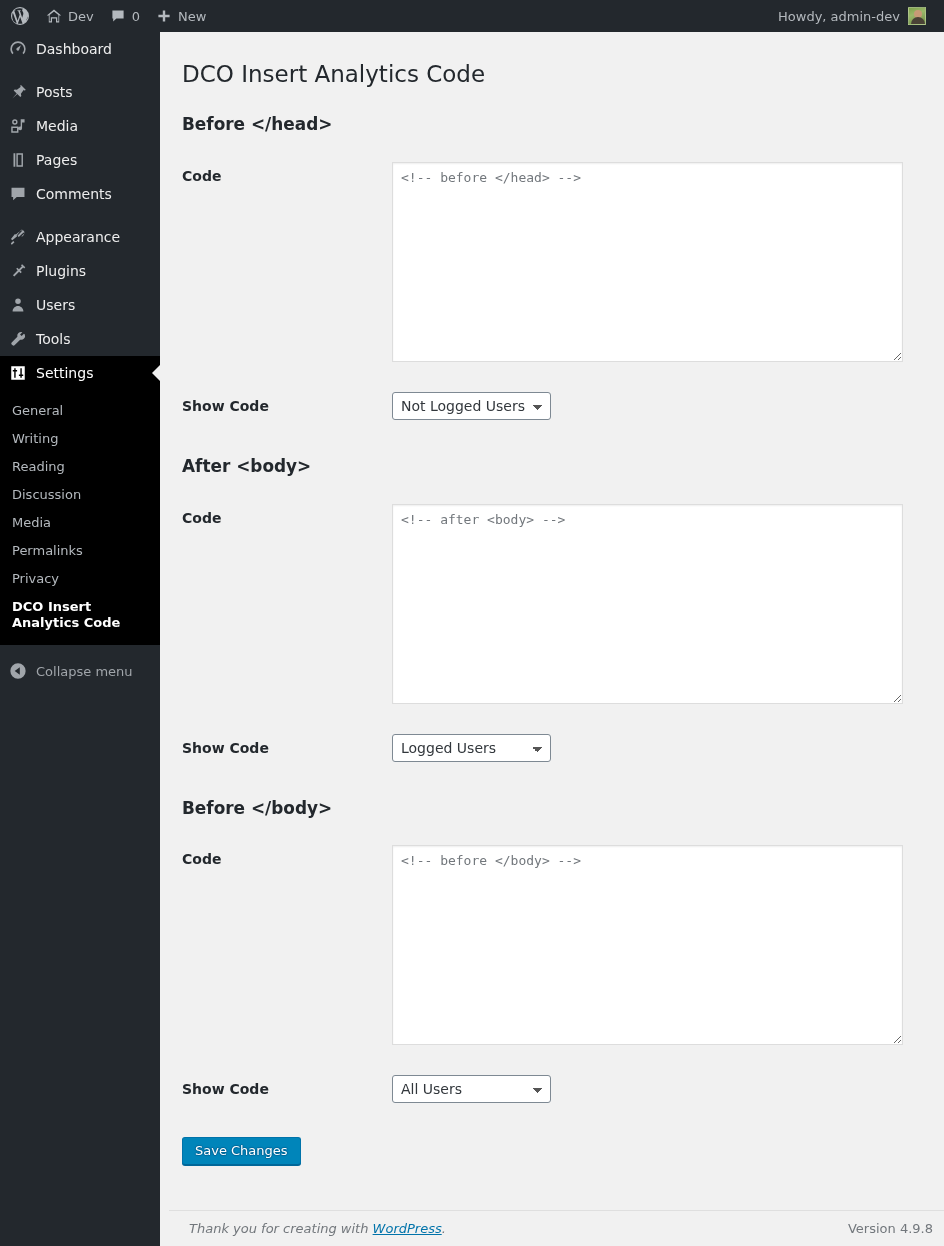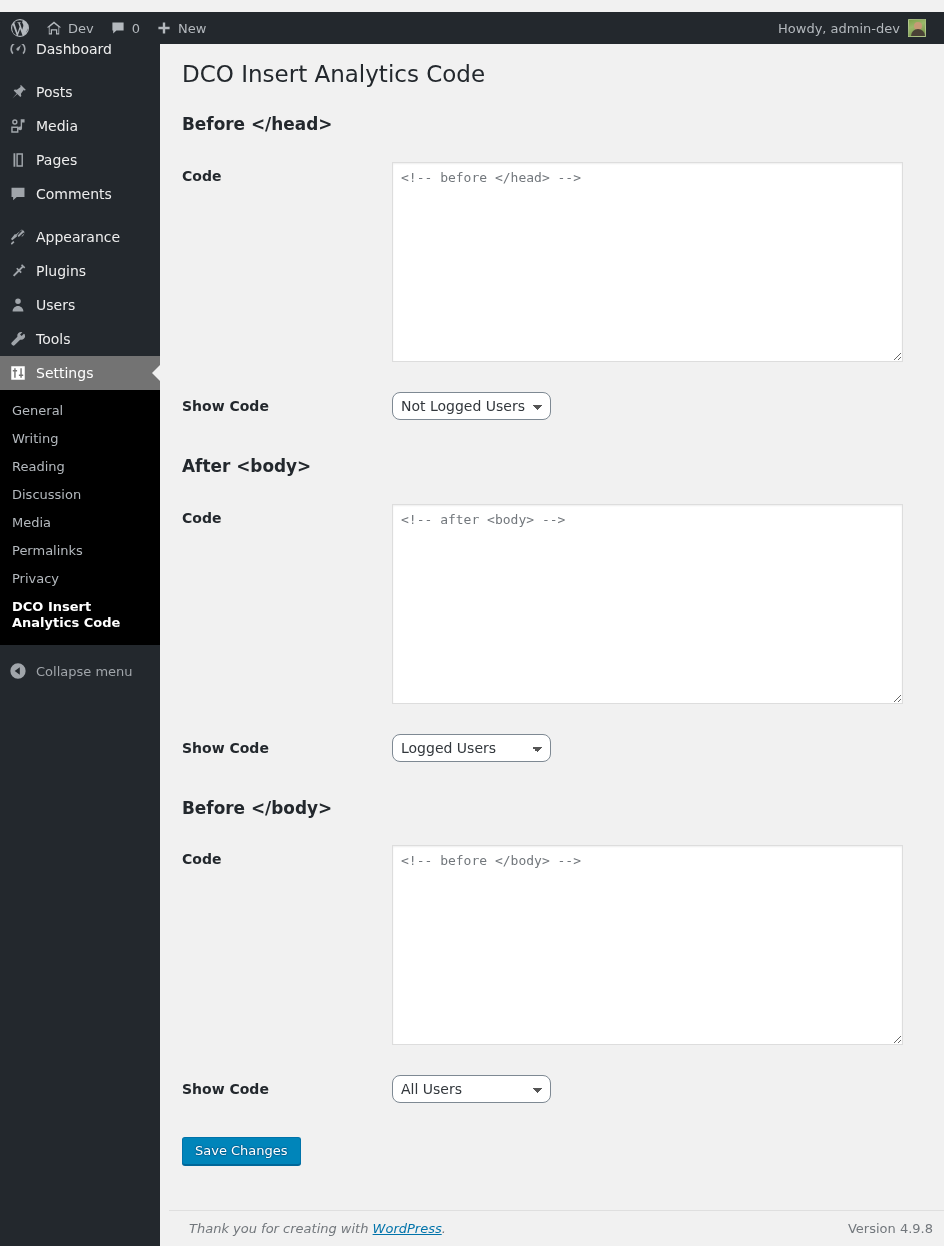--- a/index.html
+++ b/index.html
@@ -14,21 +14,21 @@
     font-family: "DejaVu Sans", "Liberation Sans", sans-serif;
     font-size: 13px;
     background: #f1f1f1;
     color: #444;
     position: relative;
   }
 
   
   #adminbar {
     position: absolute;
-    top: 12px; left: 0;
+    top: 0; left: 0;
     width: 944px;
     height: 32px;
     background: #23282d;
     color: #eee;
     display: flex;
     align-items: center;
     font-size: 13px;
     z-index: 100;
   }
   .ab-item {
@@ -97,21 +97,21 @@
     display: flex;
     align-items: center;
     justify-content: center;
     color: #a0a5aa;
   }
   .menu-top .mt-label { font-size: 14px; line-height: 18px; }
 
   .menu-sep { height: 9px; }
 
   .menu-top.current {
-    background: #737373;
+    background: #000000;
     color: #fff;
   }
   .menu-top.current .mt-icon { color: #fff; }
   .menu-top.current::after {
     content: "";
     position: absolute;
     right: 0; top: 50%;
     margin-top: -8px;
     border-style: solid;
     border-width: 8px 8px 8px 0;
@@ -212,21 +212,21 @@
     line-height: 1.4;
     resize: vertical;
     display: block;
   }
   textarea.large-text::placeholder { color: #72777c; opacity: 1; }
 
   select.wp-select {
     height: 28px;
     min-width: 140px;
     border: 1px solid #7e8993;
-    border-radius: 8px;
+    border-radius: 3px;
     background: #fff;
     box-shadow: 0 0 0 transparent;
     color: #32373c;
     font-size: 14px;
     font-family: "DejaVu Sans", "Liberation Sans", sans-serif;
     padding: 0 24px 0 8px;
     line-height: 26px;
     -webkit-appearance: none;
     -moz-appearance: none;
     appearance: none;

